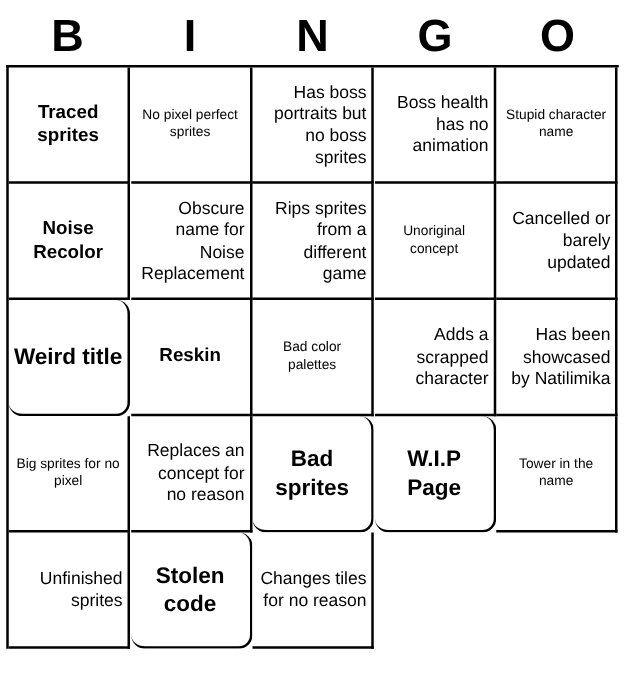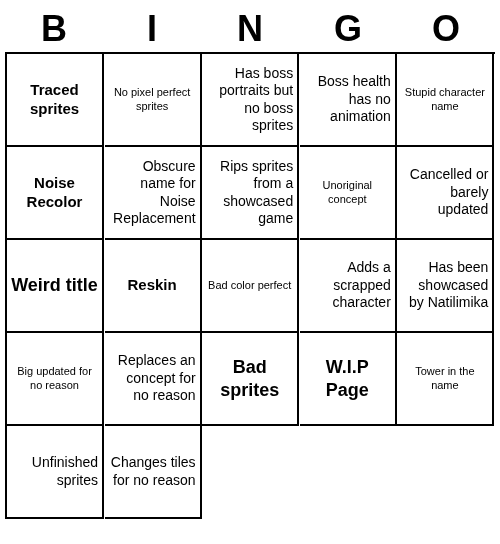--- a/index.html
+++ b/index.html
@@ -47,20 +47,21 @@
       text-align: center;
       padding: 4px;
       font-size: 11px;
       font-family: Arial, sans-serif;
       line-height: 1.25;
       cursor: default;
     }
     .bingo-cell.large-text {
       font-size: 18px;
       font-weight: bold;
+      border-radius: 11px;
     }
     .bingo-cell.medium-text {
       font-size: 15px;
       font-weight: bold;
     }
     .bingo-cell.small-text {
       font-size: 14px;
       text-align: right;
     }
   </style>
@@ -76,29 +77,30 @@
       <div class="bingo-letter">O</div>
     </div>
   <div class="bingo-grid">
   <div class="bingo-cell medium-text">Traced sprites</div>
       <div class="bingo-cell normal">No pixel perfect sprites</div>
       <div class="bingo-cell small-text">Has boss portraits but no boss sprites</div>
       <div class="bingo-cell small-text">Boss health has no animation</div>
       <div class="bingo-cell normal">Stupid character name</div>
       <div class="bingo-cell medium-text">Noise Recolor</div>
       <div class="bingo-cell small-text">Obscure name for Noise Replacement</div>
-      <div class="bingo-cell small-text">Rips sprites from a showcased game</div>
+      <div class="bingo-cell small-text">Rips sprites from a different game</div>
       <div class="bingo-cell normal">Unoriginal concept</div>
       <div class="bingo-cell small-text">Cancelled or barely updated</div>
       <div class="bingo-cell large-text">Weird title</div>
       <div class="bingo-cell medium-text">Reskin</div>
-      <div class="bingo-cell normal">Bad color perfect</div>
+      <div class="bingo-cell normal">Bad color palettes</div>
       <div class="bingo-cell small-text">Adds a scrapped character</div>
       <div class="bingo-cell small-text">Has been showcased by Natilimika</div>
-      <div class="bingo-cell normal">Big updated for no reason</div>
+      <div class="bingo-cell normal">Big sprites for no pixel</div>
       <div class="bingo-cell small-text">Replaces an concept for no reason</div>
       <div class="bingo-cell large-text">Bad sprites</div>
       <div class="bingo-cell large-text">W.I.P Page</div>
       <div class="bingo-cell normal">Tower in the name</div>
       <div class="bingo-cell small-text">Unfinished sprites</div>
+      <div class="bingo-cell large-text">Stolen code</div>
       <div class="bingo-cell small-text">Changes tiles for no reason</div>
     </div>
 </div>
 
 </body></html>

